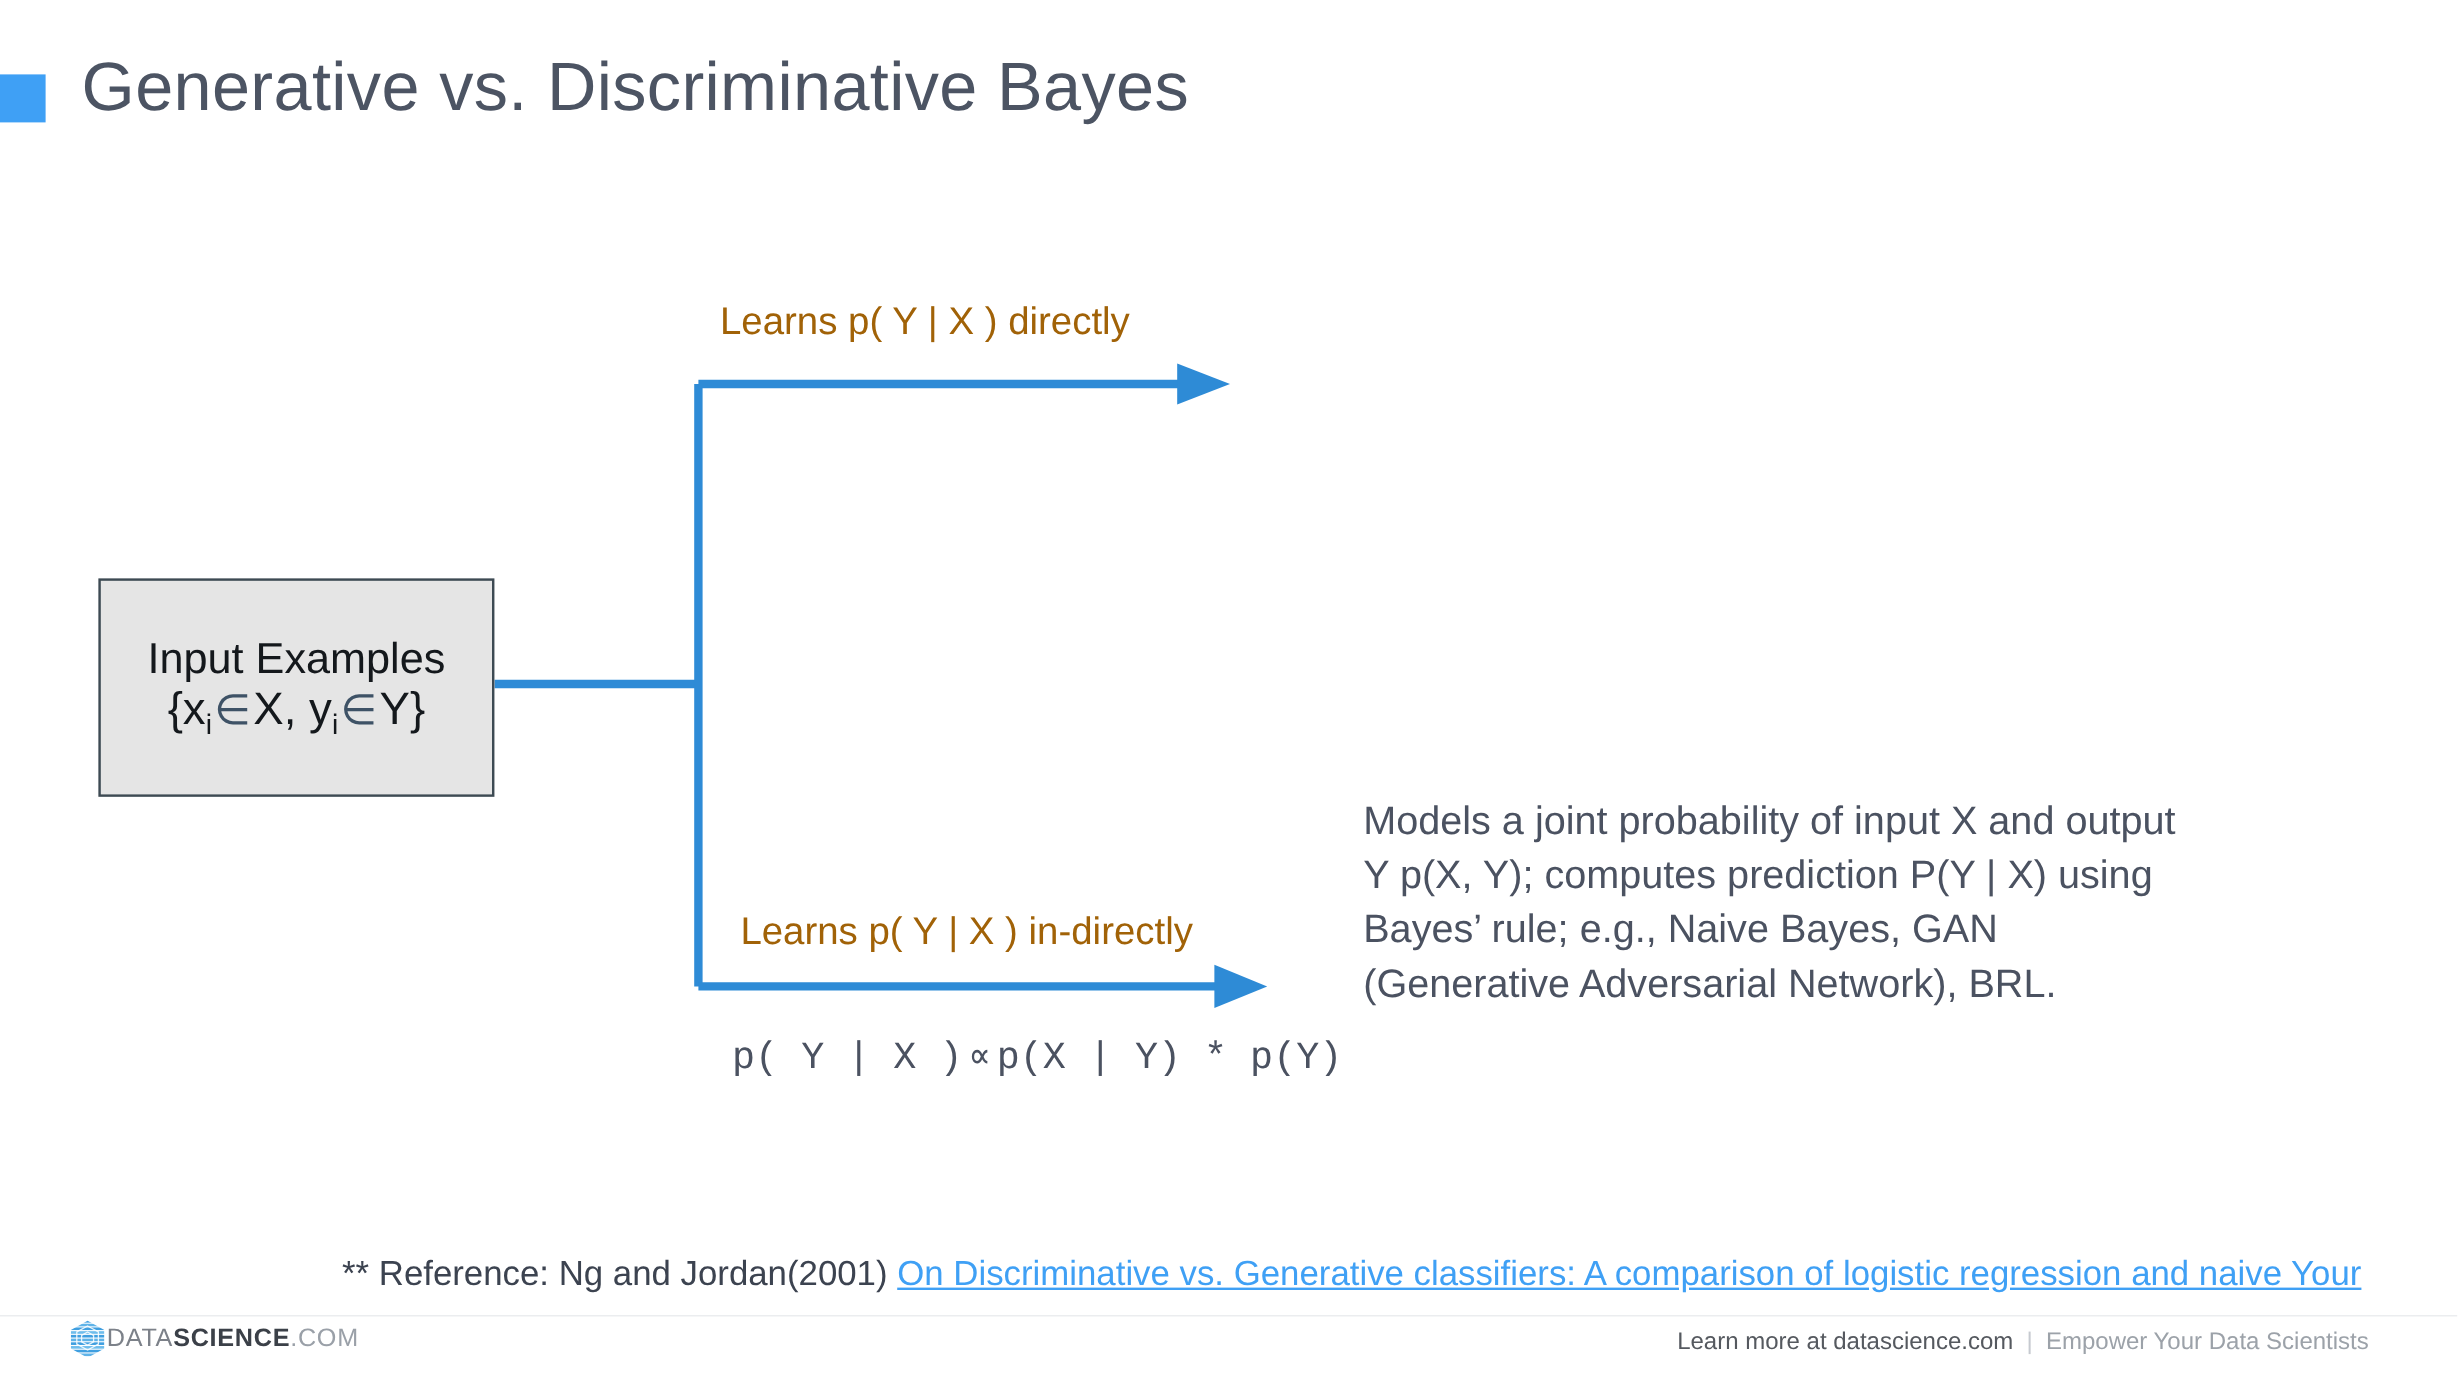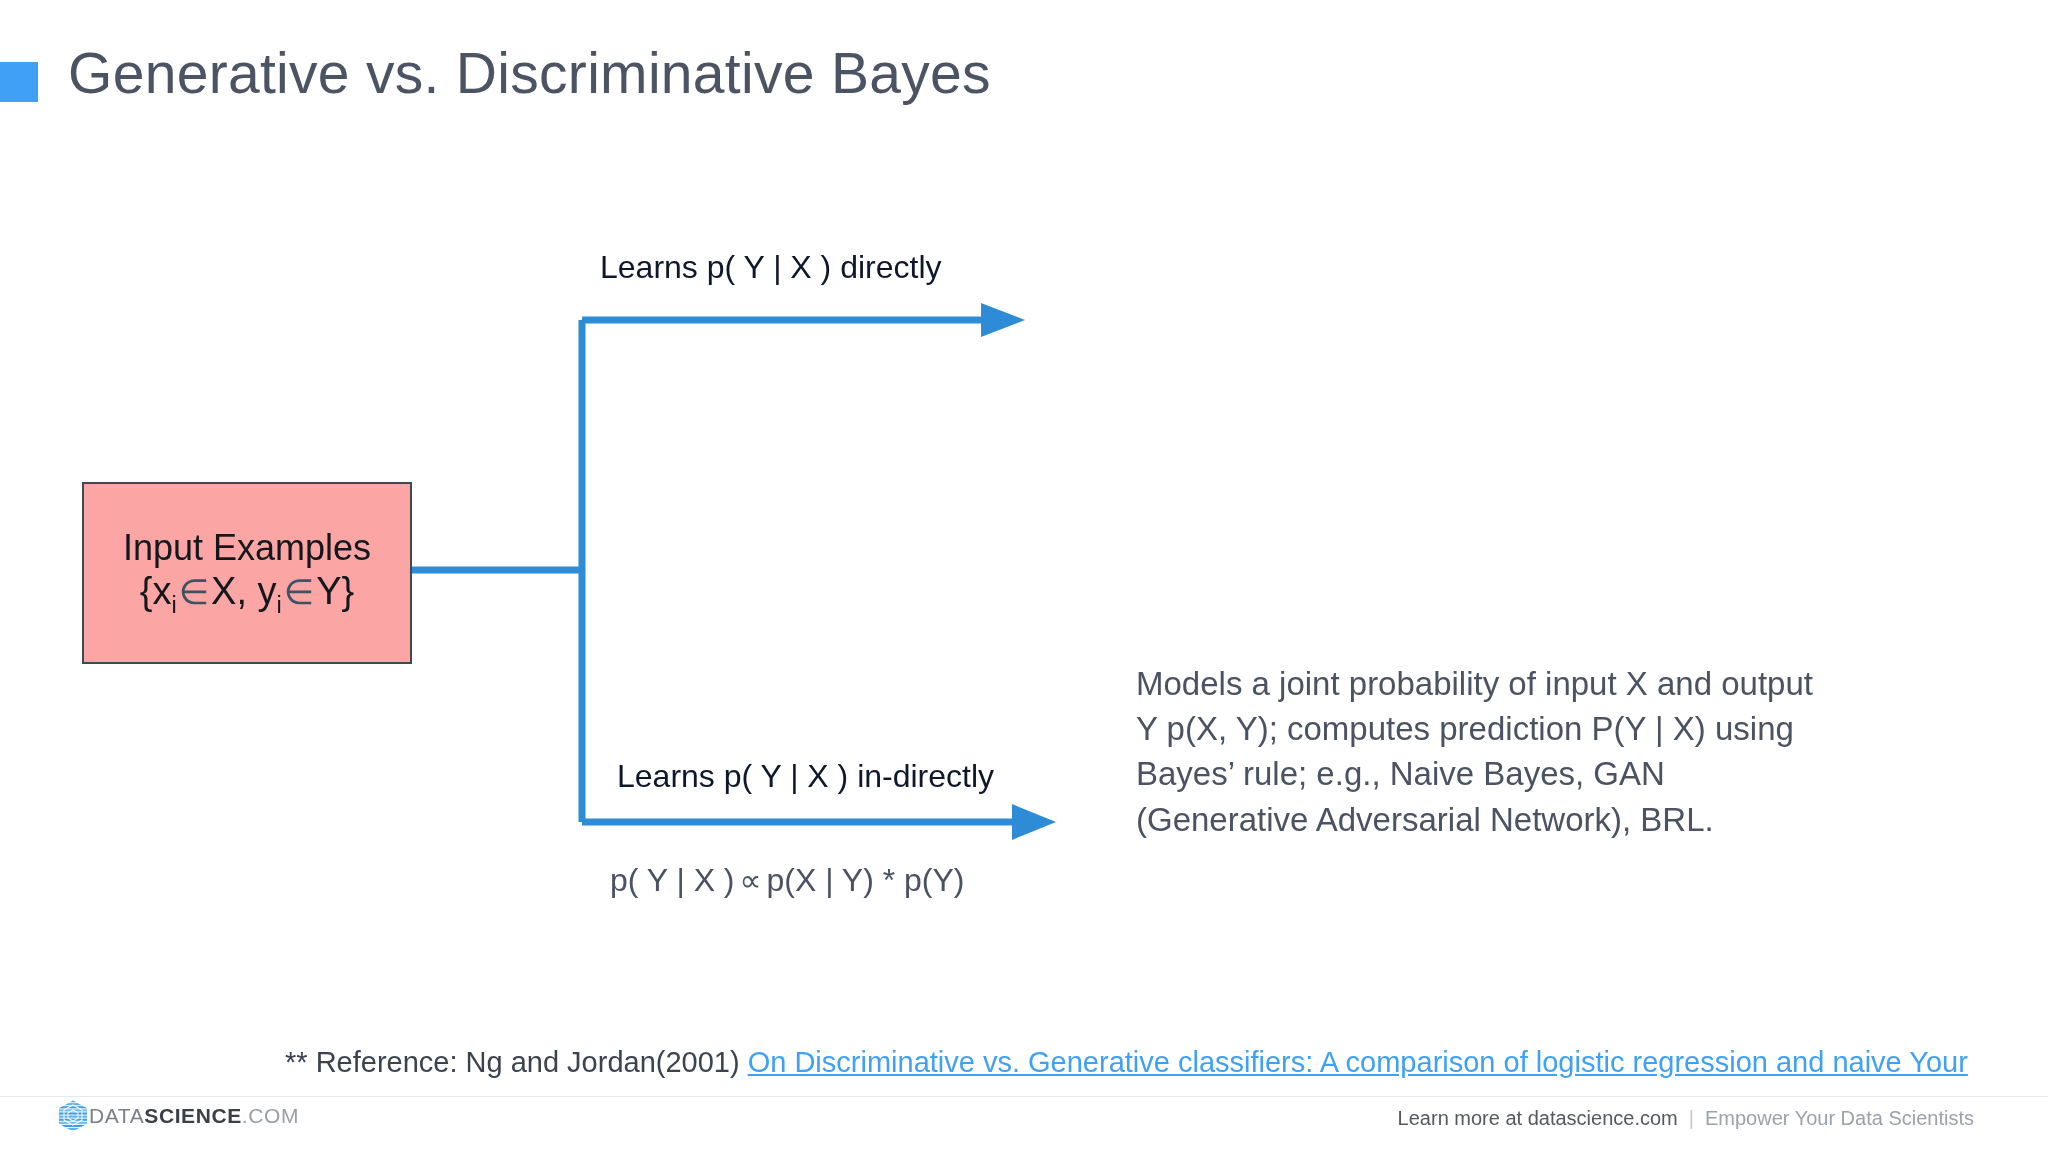--- a/index.html
+++ b/index.html
@@ -40,21 +40,21 @@
     white-space: nowrap;
   }
 
   
   #input-box {
     position: absolute;
     left: 82px;
     top: 482px;
     width: 330px;
     height: 182px;
-    background: #fca5a5;
+    background: #e5e5e5;
     border: 2px solid #3D4A53;
     box-sizing: border-box;
     display: flex;
     flex-direction: column;
     align-items: center;
     justify-content: center;
   }
   #input-box .line1 {
     font-size: 36px;
     color: #14181C;
@@ -86,26 +86,26 @@
     top: 0;
     width: 2048px;
     height: 1152px;
     pointer-events: none;
   }
 
   
   .branch-label {
     position: absolute;
     font-size: 32px;
-    color: #0f172a;
+    color: #a16207;
     white-space: nowrap;
   }
   #label-top { left: 600px; top: 249px; }
   #label-bottom { left: 617px; top: 758px; }
-  #formula { position: absolute; left: 610px; top: 862px; font-size: 32px; color: #4B5261; white-space: nowrap; }
+  #formula { position: absolute; left: 610px; top: 862px; font-size: 32px; color: #4B5261; white-space: nowrap; font-family: Liberation Mono, monospace; }
   .propto { font-size: 0.96em; padding: 0 5px; }
 
   
   .model-block {
     position: absolute;
     width: 700px;
   }
   .model-heading {
     font-size: 34px;
     font-weight: 700;

